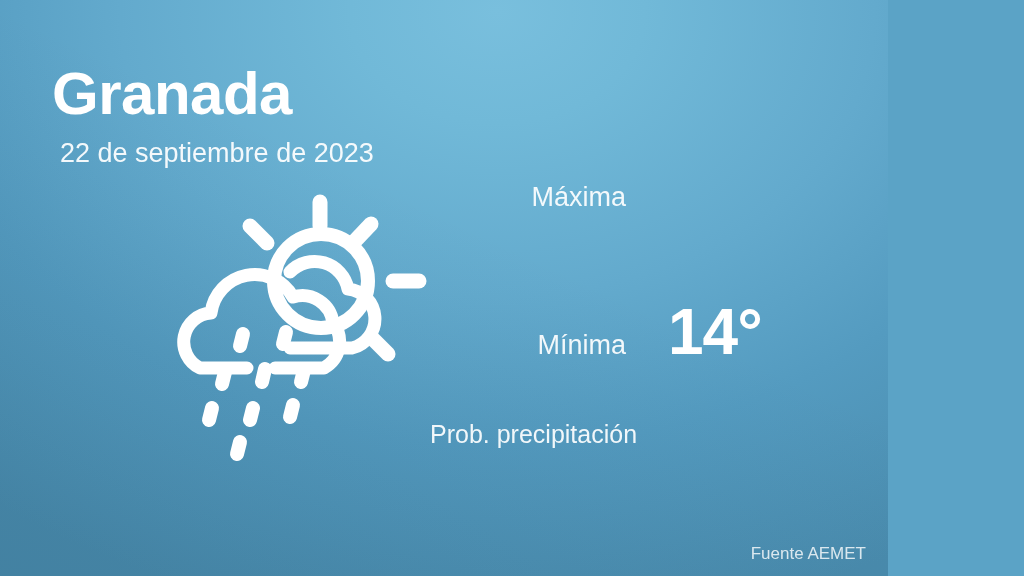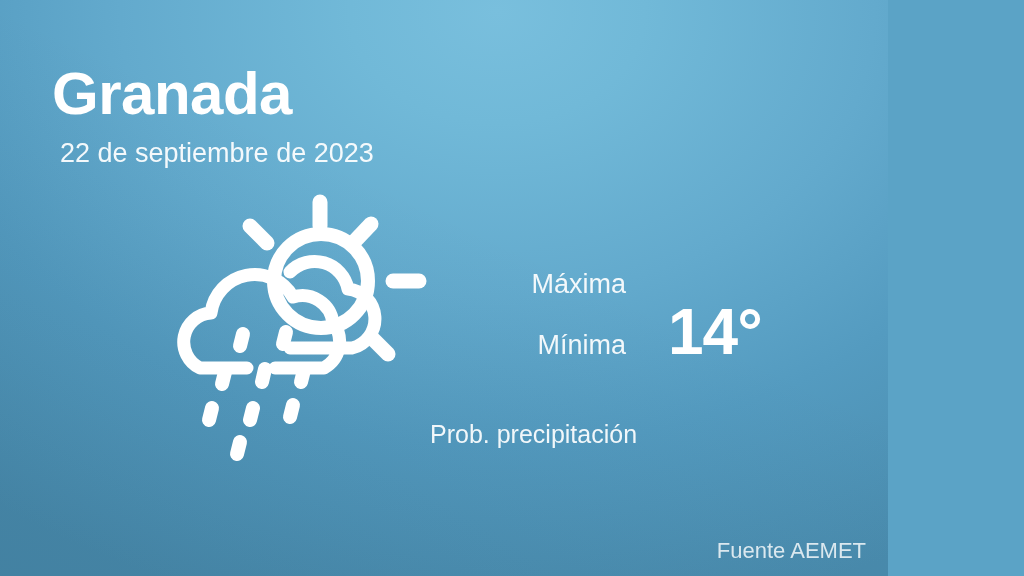--- a/index.html
+++ b/index.html
@@ -96,38 +96,38 @@
     font-weight: 300;
     white-space: nowrap;
   }
   .reading-value {
     color: #ffffff;
     font-weight: 700;
     letter-spacing: -1px;
     white-space: nowrap;
   }
 
-  #row-max { height: 118px; align-items: flex-end; }
+  #row-max { height: 118px; }
   #row-max .reading-label { font-size: 27px; }
   #row-max .reading-value { font-size: 96px; line-height: 1; }
 
   #row-min { height: 120px; }
   #row-min .reading-label { font-size: 27px; }
   #row-min .reading-value { font-size: 64px; line-height: 1; }
 
   #row-precip { height: 70px; }
   #row-precip .reading-label { font-size: 25px; }
   #row-precip .reading-value { font-size: 50px; line-height: 1; }
 
   
   #source-text {
     position: absolute;
     right: 22px;
     bottom: 12px;
-    font-size: 22px;
+    font-size: 17px;
     font-weight: 400;
     color: rgba(255,255,255,0.80);
     white-space: nowrap;
   }
 </style>
 </head>
 <body>
 
 <div id="card">
 

